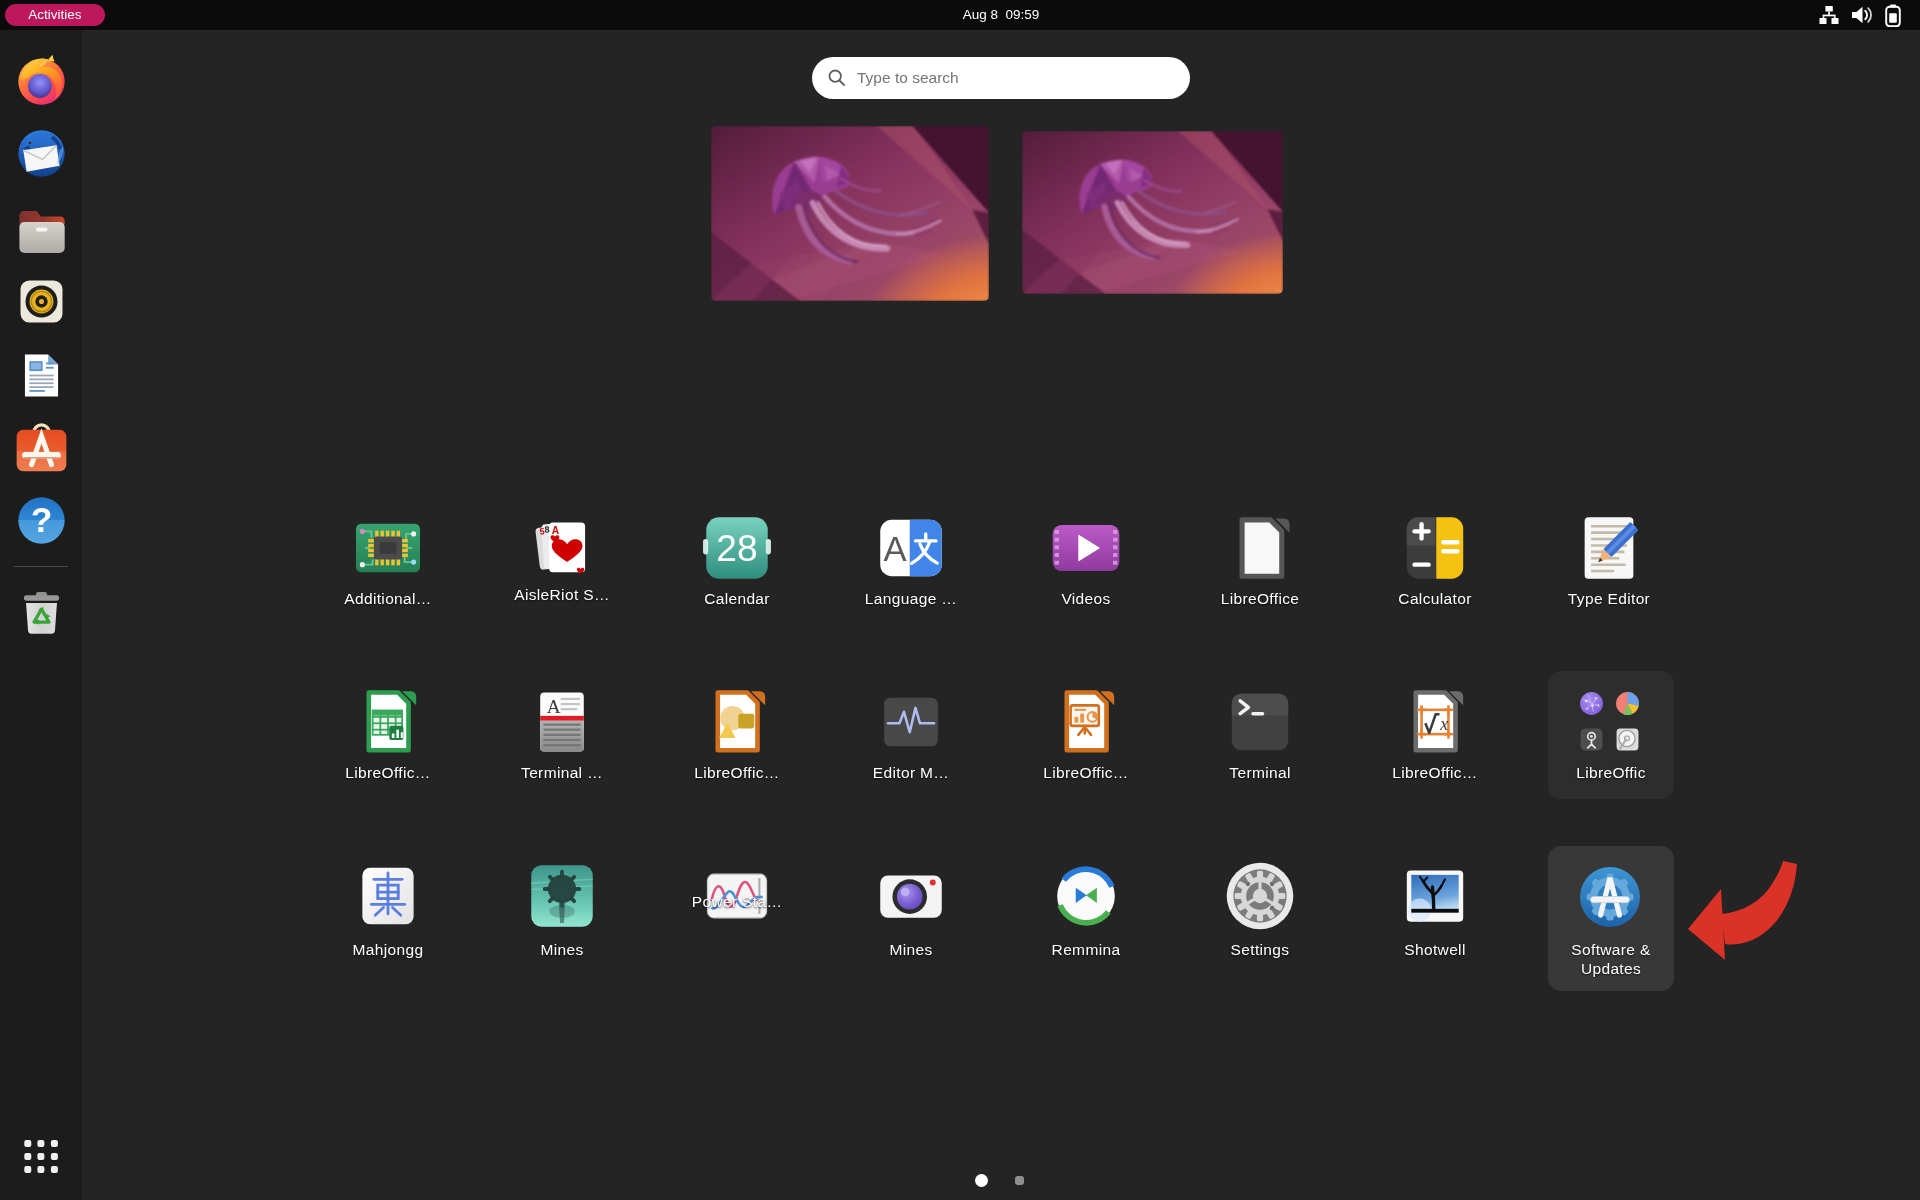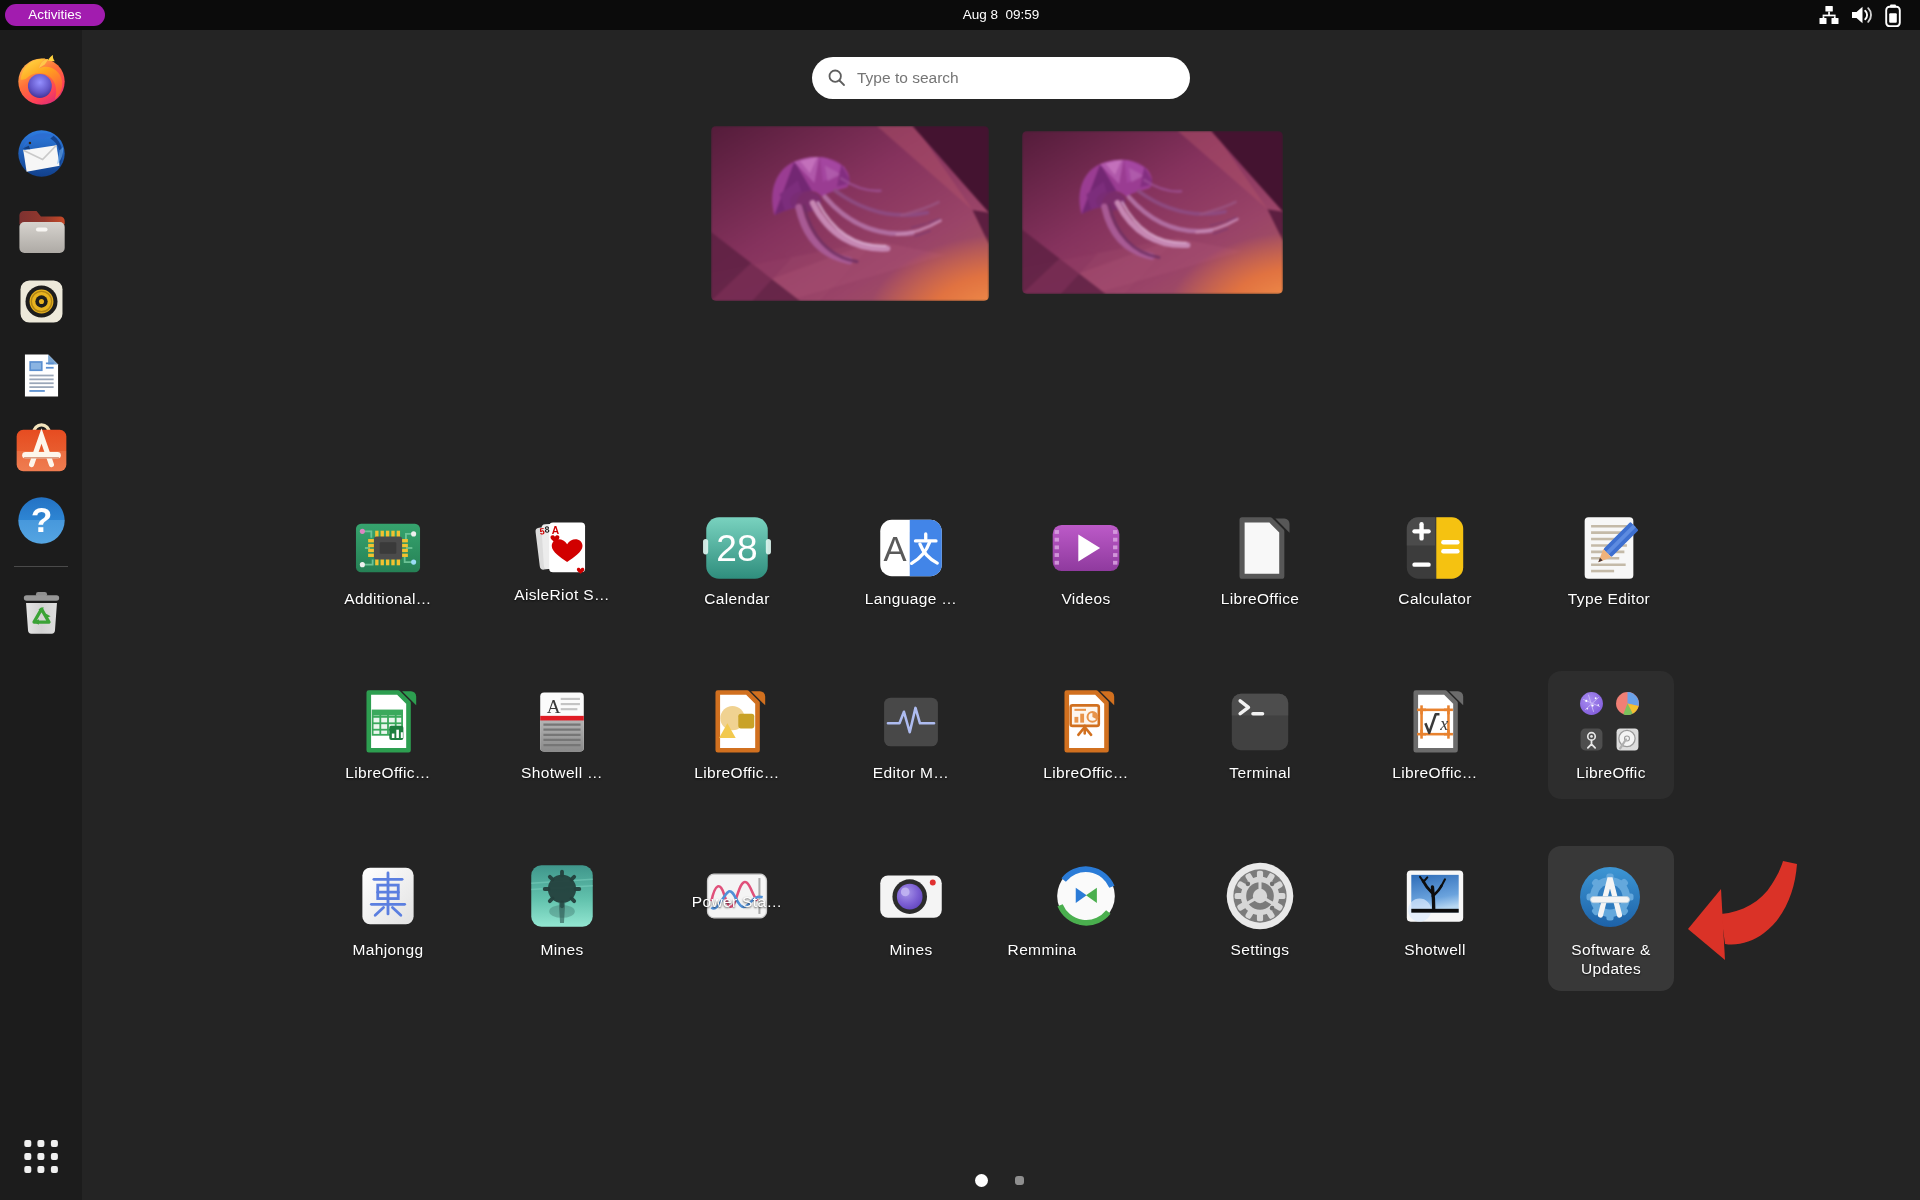--- a/index.html
+++ b/index.html
@@ -1,19 +1,19 @@
 <!DOCTYPE html>
 <html><head>
 <meta charset="utf-8">
 <style>
 html,body{margin:0;padding:0}
 body{width:1920px;height:1200px;background:#242424;font-family:"Liberation Sans",sans-serif;position:relative;overflow:hidden}
 .abs{position:absolute}
 #topbar{position:absolute;left:0;top:0;width:1920px;height:30px;background:#0b0b0b}
-#actpill{position:absolute;left:5px;top:4px;width:100px;height:22px;border-radius:12px;background:#a21caf;color:#fff;font-size:13.5px;text-align:center;line-height:22px}
+#actpill{position:absolute;left:5px;top:4px;width:100px;height:22px;border-radius:12px;background:#be185d;color:#fff;font-size:13.5px;text-align:center;line-height:22px}
 #clock{position:absolute;left:82px;top:0;width:1838px;height:30px;text-align:center;color:#fff;font-size:13.5px;line-height:29px}
 #dock{position:absolute;left:0;top:30px;width:82px;height:1170px;background:#1c1c1c}
 .dicon{position:absolute;left:14.5px;width:53px;height:53px}
 #searchpill{position:absolute;left:812px;top:57px;width:378px;height:42px;border-radius:21px;background:#ffffff}
 #searchtext{position:absolute;left:857px;top:57px;height:42px;line-height:42px;color:#757575;font-size:15.5px}
 .ws{position:absolute;border-radius:5px;overflow:hidden}
 .ws svg{display:block;filter:blur(0.9px)}
 .label{position:absolute;color:#fff;font-size:15.5px;letter-spacing:0.35px;text-align:center;width:180px;white-space:nowrap;overflow:hidden;text-shadow:0 1px 2px rgba(0,0,0,0.7)}
 #utiltile{position:absolute;left:1548px;top:671px;width:126px;height:128px;border-radius:13px;background:#2d2d2d}
 #softtile{position:absolute;left:1548px;top:846px;width:126px;height:145px;border-radius:13px;background:#383838}
@@ -341,21 +341,21 @@
         <line x1="31" y1="22" x2="44" y2="22"></line>
       </g>
       <g stroke="#767676" stroke-width="1.7">
         <line x1="17.5" y1="34" x2="46.5" y2="34"></line>
         <line x1="17.5" y1="38" x2="46.5" y2="38"></line>
         <line x1="17.5" y1="42" x2="46.5" y2="42"></line>
         <line x1="17.5" y1="46" x2="46.5" y2="46"></line>
         <line x1="17.5" y1="50" x2="46.5" y2="50"></line>
       </g>
     </svg></div>
-<div class="label" style="left:472px;top:764px">Shotwell …</div>
+<div class="label" style="left:472px;top:764px">Terminal …</div>
 <div class="abs" style="left:696px;top:681px;width:82px;height:82px"><svg width="82" height="82" viewBox="0 0 64 64">
       <path d="M17 9 h23 l8 8 v37 h-31 Z" fill="#ffffff" stroke="#d1701f" stroke-width="3.6" stroke-linejoin="round"></path>
       <path d="M43 8 l11 11 v-7 a4 4 0 0 0 -4 -4 Z" fill="#d1701f"></path>
       <circle cx="28.5" cy="29" r="9.5" fill="#f0d291"></circle>
       <rect x="33" y="25.5" width="12.5" height="11.5" rx="2" fill="#c9a227"></rect>
       <path d="M24.5 33 l6.5 11.5 h-13 Z" fill="#f2c94e"></path>
     </svg></div>
 <div class="label" style="left:647px;top:764px">LibreOffic…</div>
 <div class="abs" style="left:870px;top:681px;width:82px;height:82px"><svg width="82" height="82" viewBox="0 0 64 64">
       <rect x="11" y="13" width="42" height="38" rx="5" fill="#484848"></rect>
@@ -476,21 +476,21 @@
       <circle cx="49" cy="21.5" r="2.3" fill="#e03030"></circle>
     </svg></div>
 <div class="label" style="left:821px;top:941px">Mines</div>
 <div class="abs" style="left:1045px;top:855px;width:82px;height:82px"><svg width="82" height="82" viewBox="0 0 64 64">
       <circle cx="32" cy="32" r="22.5" fill="#fafafa"></circle>
       <path d="M13 22 A22 22 0 0 1 51 22" stroke="#2a7bd7" stroke-width="4.4" fill="none" transform="rotate(8 32 32)"></path>
       <path d="M51 42 A22 22 0 0 1 13 42" stroke="#4aaf4e" stroke-width="4.4" fill="none" transform="rotate(8 32 32)"></path>
       <path d="M24 25.5 l8.5 6 -8.5 6 Z" fill="#2a7bd7"></path>
       <path d="M40.5 25.5 l-8.5 6 8.5 6 Z" fill="#4aaf4e"></path>
     </svg></div>
-<div class="label" style="left:952px;top:941px">Remmina</div>
+<div class="label" style="left:996px;top:941px">Remmina</div>
 <div class="abs" style="left:1219px;top:855px;width:82px;height:82px"><svg width="82" height="82" viewBox="0 0 64 64">
       <circle cx="32" cy="32" r="26" fill="#e9e9e9"></circle>
       <circle cx="32" cy="32" r="20.8" fill="#7b7b7b"></circle>
       <rect x="29.6" y="12.2" width="4.8" height="6.5" rx="1.5" fill="#d7d7d7" transform="rotate(0 32 32)"></rect>
       <rect x="29.6" y="12.2" width="4.8" height="6.5" rx="1.5" fill="#d7d7d7" transform="rotate(30 32 32)"></rect>
       <rect x="29.6" y="12.2" width="4.8" height="6.5" rx="1.5" fill="#d7d7d7" transform="rotate(60 32 32)"></rect>
       <rect x="29.6" y="12.2" width="4.8" height="6.5" rx="1.5" fill="#d7d7d7" transform="rotate(90 32 32)"></rect>
       <rect x="29.6" y="12.2" width="4.8" height="6.5" rx="1.5" fill="#d7d7d7" transform="rotate(120 32 32)"></rect>
       <rect x="29.6" y="12.2" width="4.8" height="6.5" rx="1.5" fill="#d7d7d7" transform="rotate(150 32 32)"></rect>
       <rect x="29.6" y="12.2" width="4.8" height="6.5" rx="1.5" fill="#d7d7d7" transform="rotate(180 32 32)"></rect>

